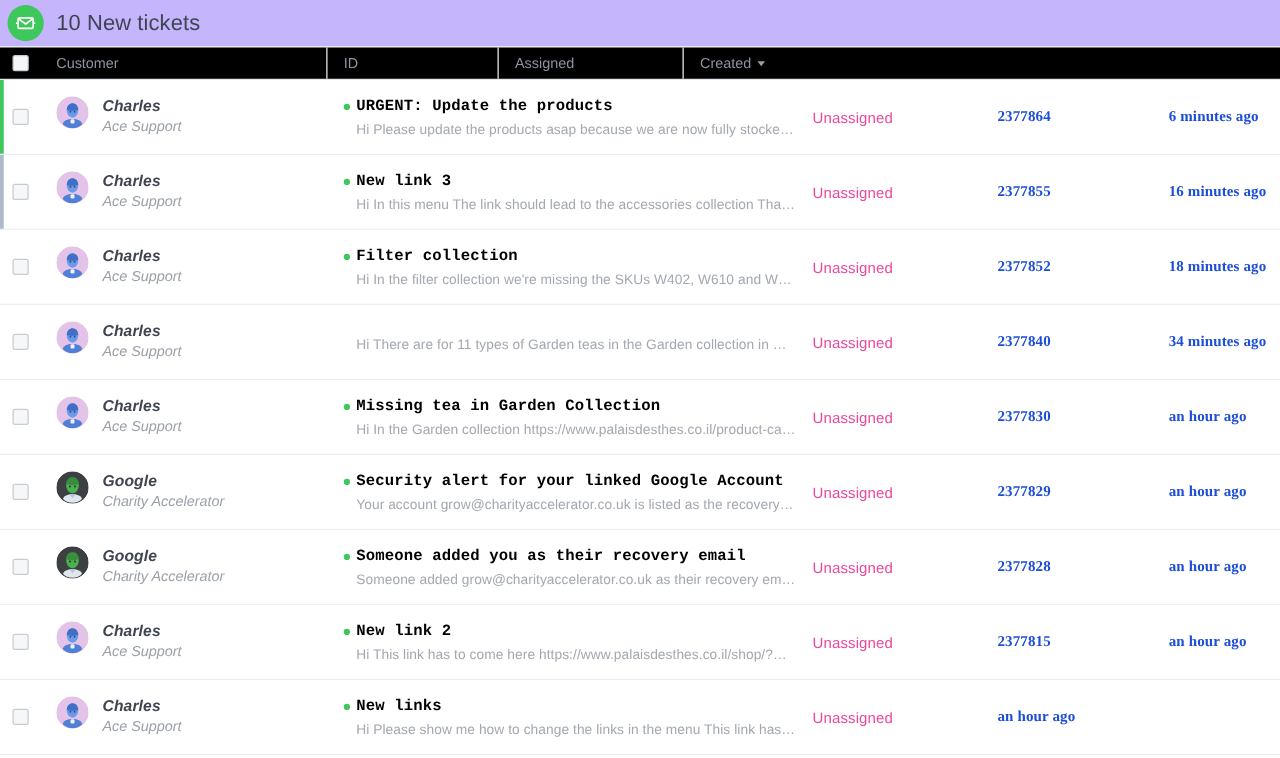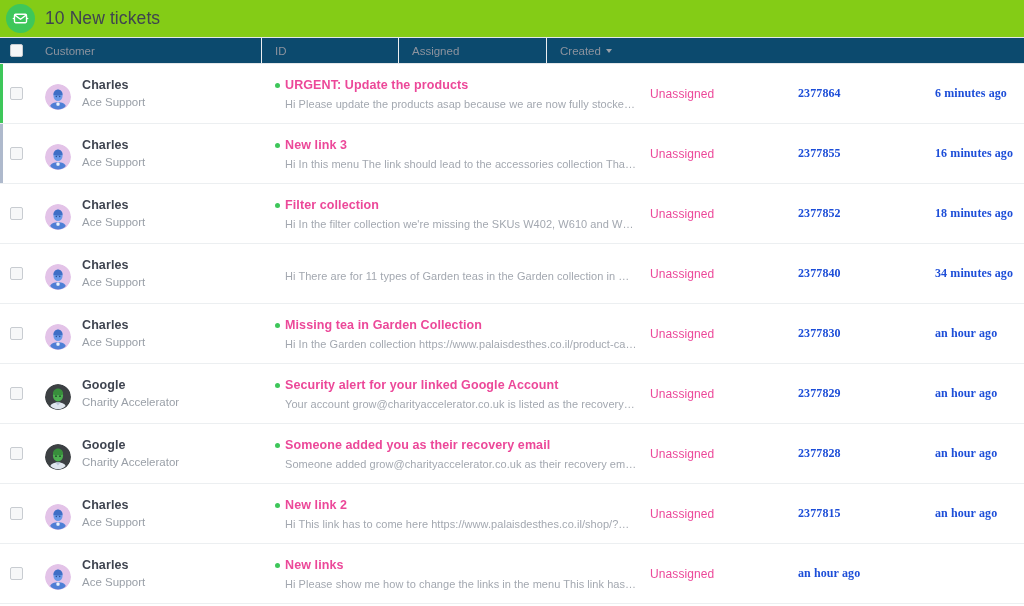--- a/index.html
+++ b/index.html
@@ -12,21 +12,21 @@
     font-family: "Liberation Sans", sans-serif;
     -webkit-font-smoothing: antialiased;
   }
 
   
   .page-header {
     height: 37px;
     display: flex;
     align-items: center;
     padding-left: 6px;
-    background: #84cc16;
+    background: #c4b5fd;
   }
   .inbox-badge {
     width: 29px;
     height: 29px;
     border-radius: 50%;
     background: #3ec75a;
     display: flex;
     align-items: center;
     justify-content: center;
     flex: 0 0 auto;
@@ -49,21 +49,21 @@
 
   .row {
     display: flex;
     width: 1024px;
     align-items: stretch;
   }
 
   .thead {
     height: 26px;
     border-bottom: 1px solid #e4e7ea;
-    background: #0c4a6e;
+    background: #000000;
   }
   .thead .cell {
     display: flex;
     align-items: center;
     font-size: 11.5px;
     color: #8d939e;
     font-weight: 400;
     border-right: 1px solid #eceff1;
   }
   .thead .cell:last-child { border-right: none; }
@@ -117,21 +117,21 @@
   .left-marker {
     position: absolute;
     left: 0; top: 0; bottom: 0;
     width: 3px;
   }
   .marker-green { background: #3ec75a; }
   .marker-blue  { background: #aeb9cc; }
   .marker-none  { background: transparent; }
 
   
-  .cust-wrap { display: flex; align-items: flex-end; }
+  .cust-wrap { display: flex; align-items: flex-start; font-style: italic; }
   .avatar {
     width: 26px; height: 26px;
     border-radius: 50%;
     flex: 0 0 26px;
     overflow: hidden;
     position: relative;
   }
   .avatar svg { display: block; }
   .cust-text { margin-left: 11px; line-height: 1.33; }
   .cust-name {
@@ -157,25 +157,26 @@
   .status-dot {
     width: 5px; height: 5px;
     border-radius: 50%;
     background: #3ec75a;
     flex: 0 0 5px;
     margin-right: 5px;
   }
   .subj-title {
     font-size: 12.5px;
     font-weight: 700;
-    color: #ec4899;
+    color: #000000;
     letter-spacing: .1px;
     white-space: nowrap;
     overflow: hidden;
     text-overflow: ellipsis;
+    font-family: Liberation Mono, monospace;
   }
   .subj-preview {
     font-size: 11px;
     color: #a3a8b0;
     margin-top: 5px;
     margin-left: 10px;
     white-space: nowrap;
     overflow: hidden;
     text-overflow: ellipsis;
     max-width: 352px;

